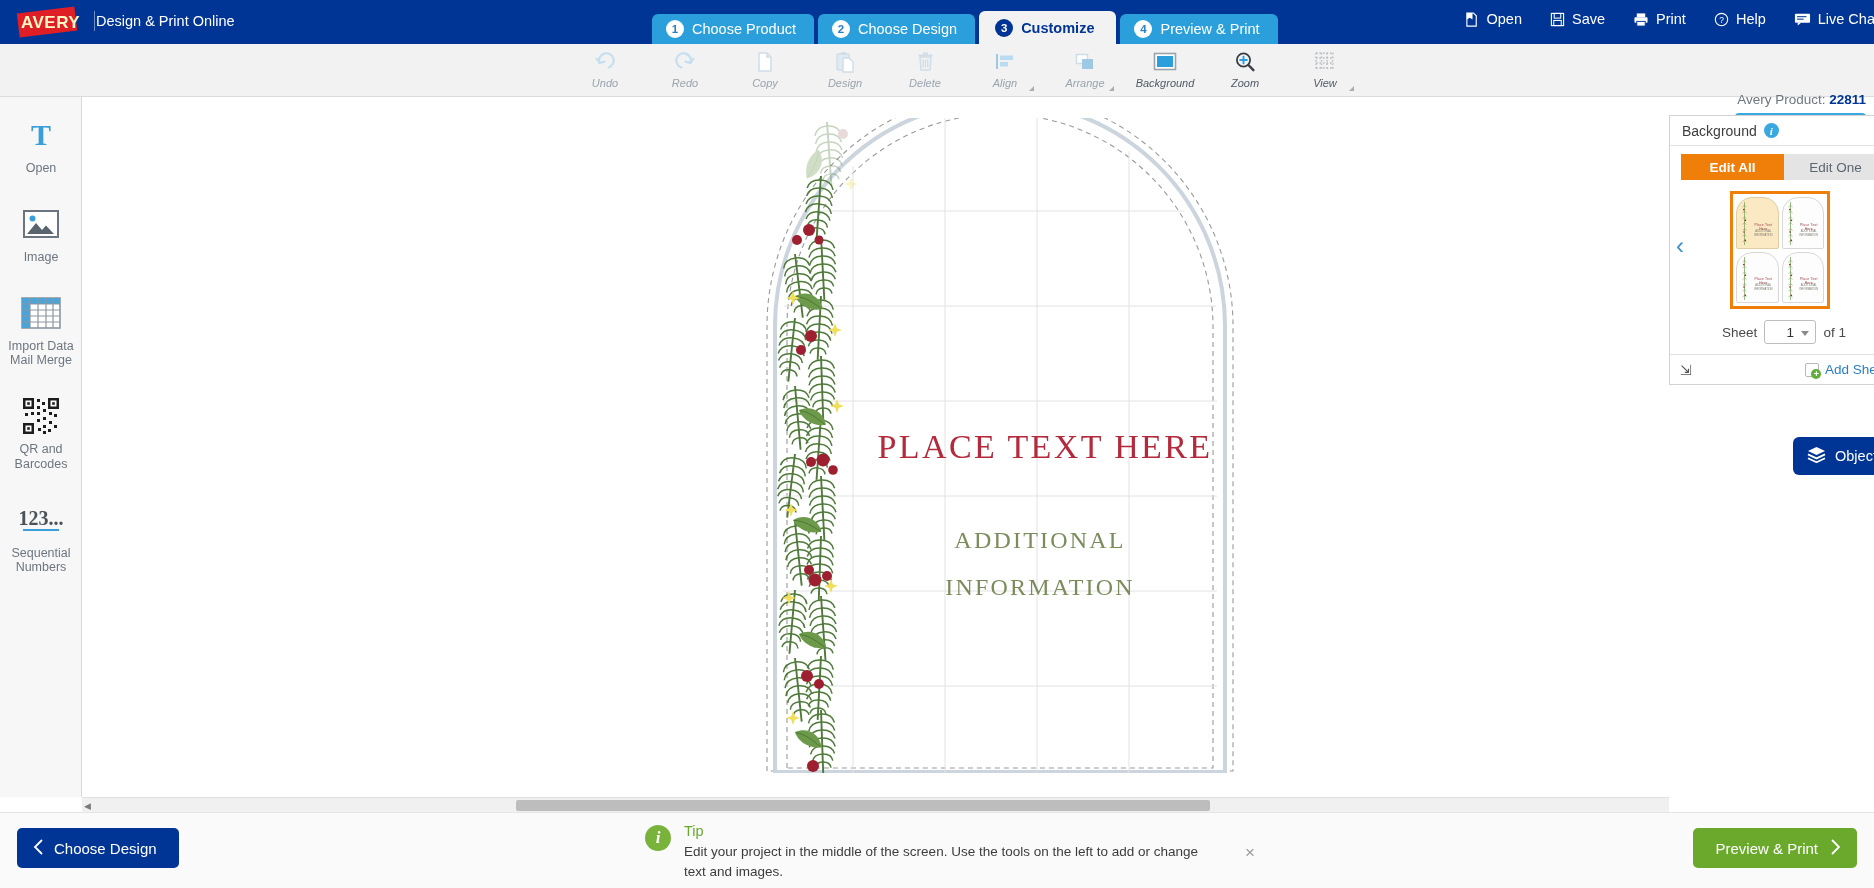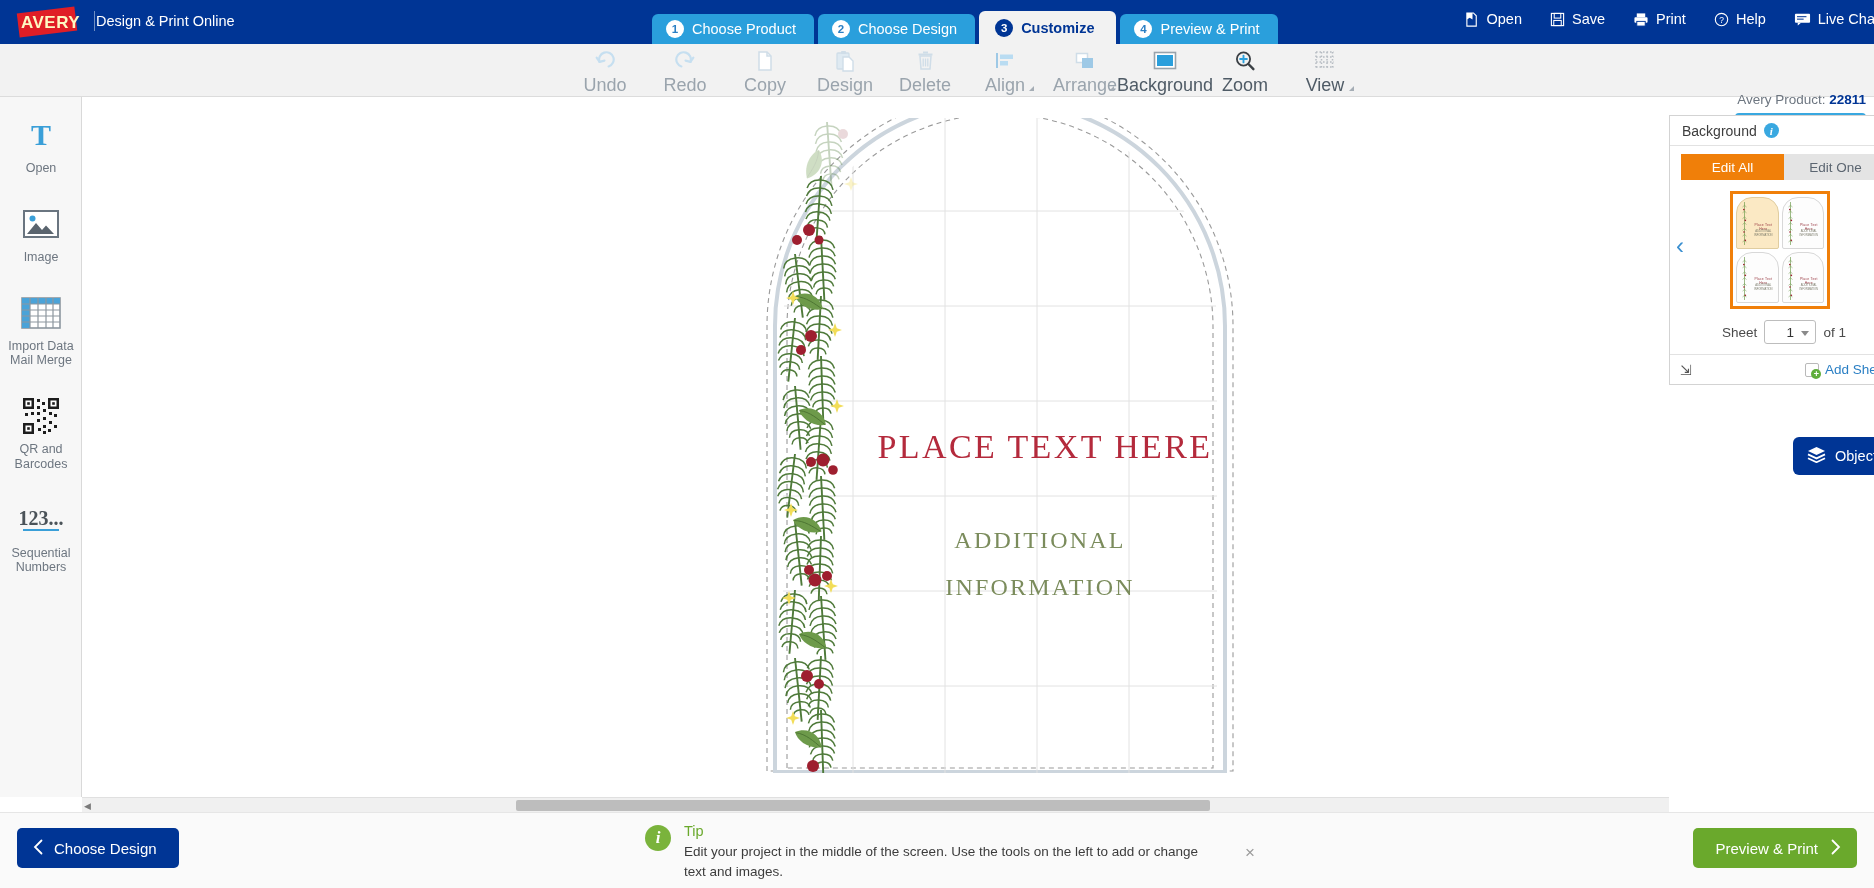--- a/index.html
+++ b/index.html
@@ -73,21 +73,21 @@
     position: absolute; left: 0; top: 44px; width: 1874px; height: 53px;
     background: #f2f2f2; border-bottom: 1px solid #dcdcdc;
   }
   .tb-items { position: absolute; left: 565px; top: 0; display: flex; }
   .tb-btn {
     width: 80px; height: 52px; display: flex; flex-direction: column;
     align-items: center; justify-content: flex-start; padding-top: 5px;
     cursor: default; position: relative;
   }
   .tb-ico { height: 25px; display: flex; align-items: center; justify-content: center; }
-  .tb-lbl { font-size: 18px; color: #9aa4ad; margin-top: 3px; }
+  .tb-lbl { font-size: 11px; color: #9aa4ad; margin-top: 3px; font-style: italic; }
   .tb-btn.enabled .tb-lbl { color: #4f5b66; }
   .tb-caret {
     position: absolute; right: 11px; bottom: 5px;
     width: 0; height: 0; border-left: 5px solid transparent;
     border-bottom: 5px solid #a5adb5;
   }
 
   .prod-info {
     position: absolute; right: 8px; top: 48px; text-align: right;
   }
@@ -149,21 +149,21 @@
     width: 15px; height: 15px; border-radius: 50%; background: #39a8e0;
     color: #fff; font-size: 11px; font-weight: bold; font-style: italic;
     display: flex; align-items: center; justify-content: center;
     font-family: "Liberation Serif", serif;
   }
   .editseg { display: flex; padding: 8px 11px 0; }
   .editseg > div {
     flex: 1; height: 26px; display: flex; align-items: center; justify-content: center;
     font-size: 13.5px; cursor: pointer;
   }
-  .editseg .on { background: #f07f09; color: #ffffff; font-weight: normal; }
+  .editseg .on { background: #f07f09; color: #ffffff; font-weight: bold; }
   .editseg .off { background: #e4e4e4; color: #5c6671; }
 
   .thumb-area { position: relative; height: 140px; }
   .prev-arrow {
     position: absolute; left: 6px; top: 54px; font-size: 24px; color: #3a8fd0;
     cursor: pointer; line-height: 1;
   }
   .sheet-thumb {
     position: absolute; left: 60px; top: 11px; width: 100px; height: 118px;
     border: 3px solid #f07f09; background: #fff; padding: 3px;

